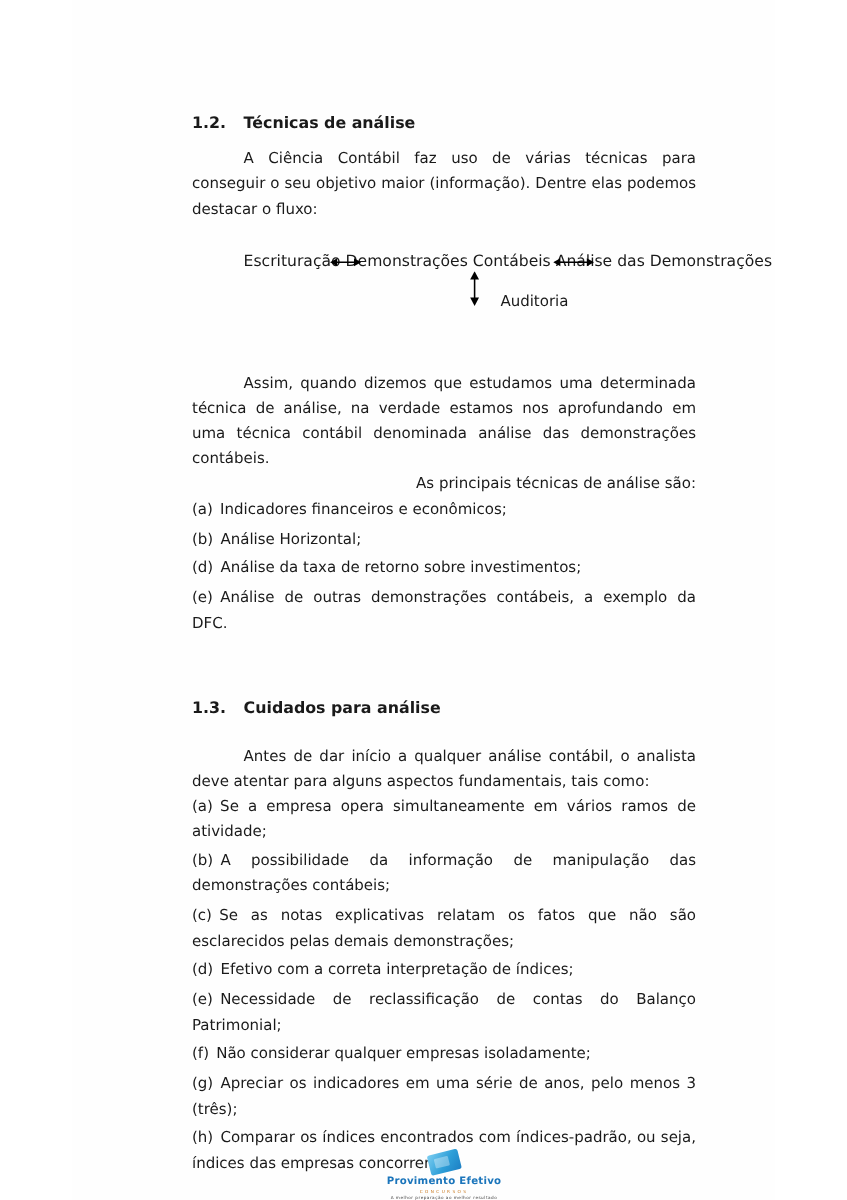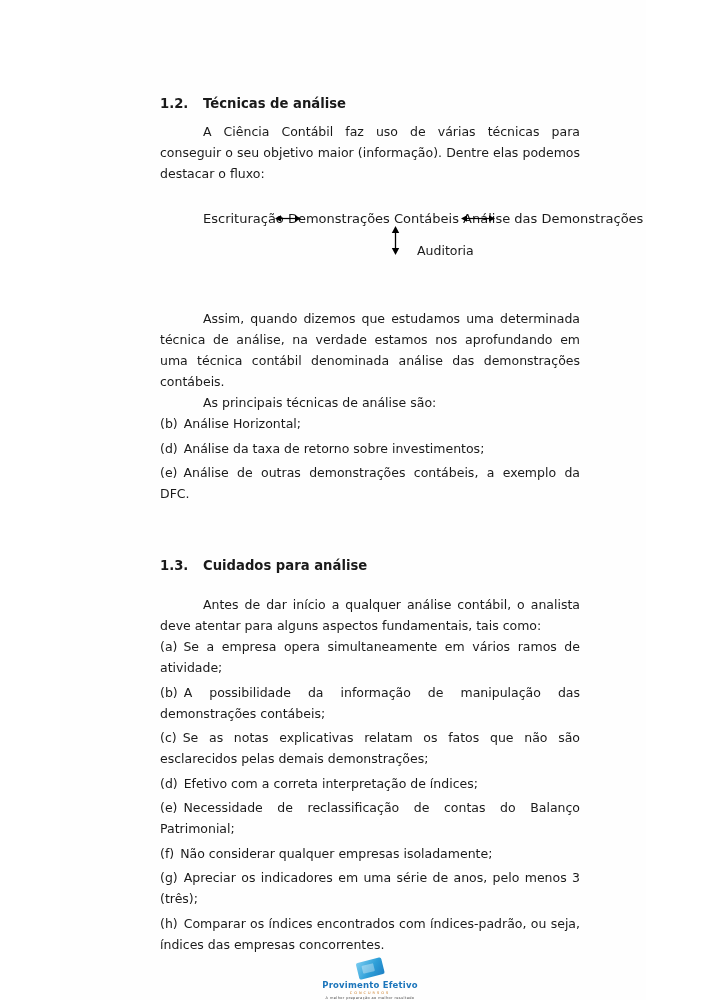--- a/index.html
+++ b/index.html
@@ -13,21 +13,21 @@
     font-family: "DejaVu Sans", "Liberation Sans", sans-serif;
     font-size: 12.5px;
     line-height: 21px;
     color: #1a1a1a;
     overflow: hidden;
   }
   .heading { font-weight: bold; font-size: 13.2px; line-height: 16px; }
   .h-num { display: inline-block; width: 43px; }
   .body { margin: 0; text-align: justify; }
   .indent { text-indent: 43px; }
-  .no-just { text-align: left; }
+  .no-just { text-align: right; }
 
   .diagram { position: relative; height: 100px; margin-top: 24px; }
   .flow-line { position: relative; margin-left: 43px; white-space: nowrap; font-size: 13px; }
   .arrow-h { position: absolute; top: 6px; height: 9px; }
   .arrow-h.a1 { left: 72px; width: 26px; }
   .arrow-h.a2 { left: 258px; width: 34px; }
   .arrow-v { position: absolute; left: 230px; top: 18px; width: 11px; height: 29px; }
   .auditoria { position: absolute; left: 209px; top: 32px; margin-left: 48px; }
 
   .list { margin-top: 0; }
@@ -91,20 +91,23 @@
     </svg>
     <div class="auditoria">Auditoria</div>
   </div>
 
   <p class="body indent">Assim, quando dizemos que estudamos uma determinada técnica de análise, na verdade estamos nos aprofundando em uma técnica contábil denominada análise das demonstrações contábeis.</p>
 
   <p class="body indent no-just">As principais técnicas de análise são:</p>
 
   <div class="list">
     <div class="item">
+      <span class="li-label">(a)</span><span>Indicadores financeiros e econômicos;</span>
+    </div>
+    <div class="item">
       <span class="li-label">(b)</span><span>Análise Horizontal;</span>
     </div>
     <div class="item">
       <span class="li-label">(d)</span><span>Análise da taxa de retorno sobre investimentos;</span>
     </div>
     <div class="item">
       <span class="li-label">(e)</span><span>Análise de outras demonstrações contábeis, a exemplo da DFC.</span>
     </div>
   </div>
 

